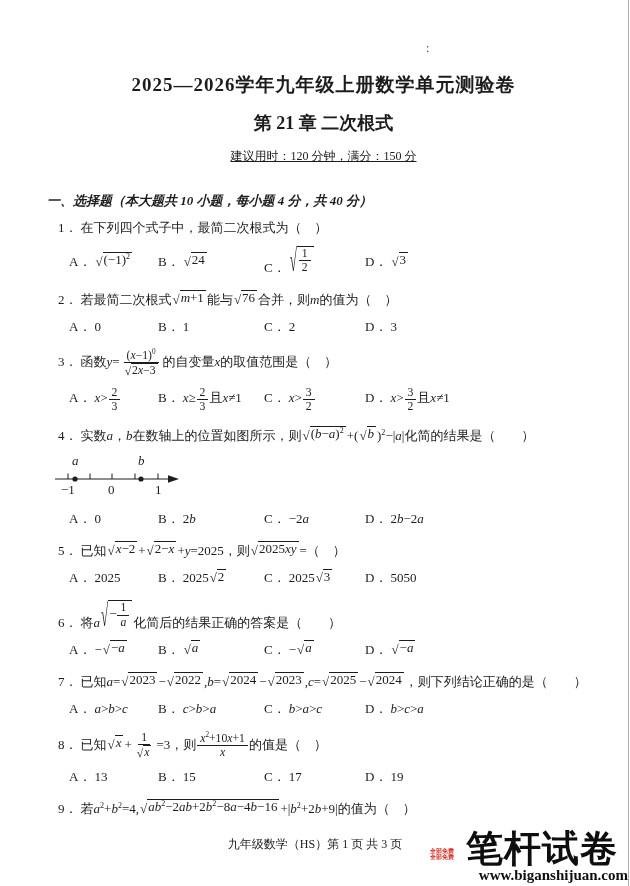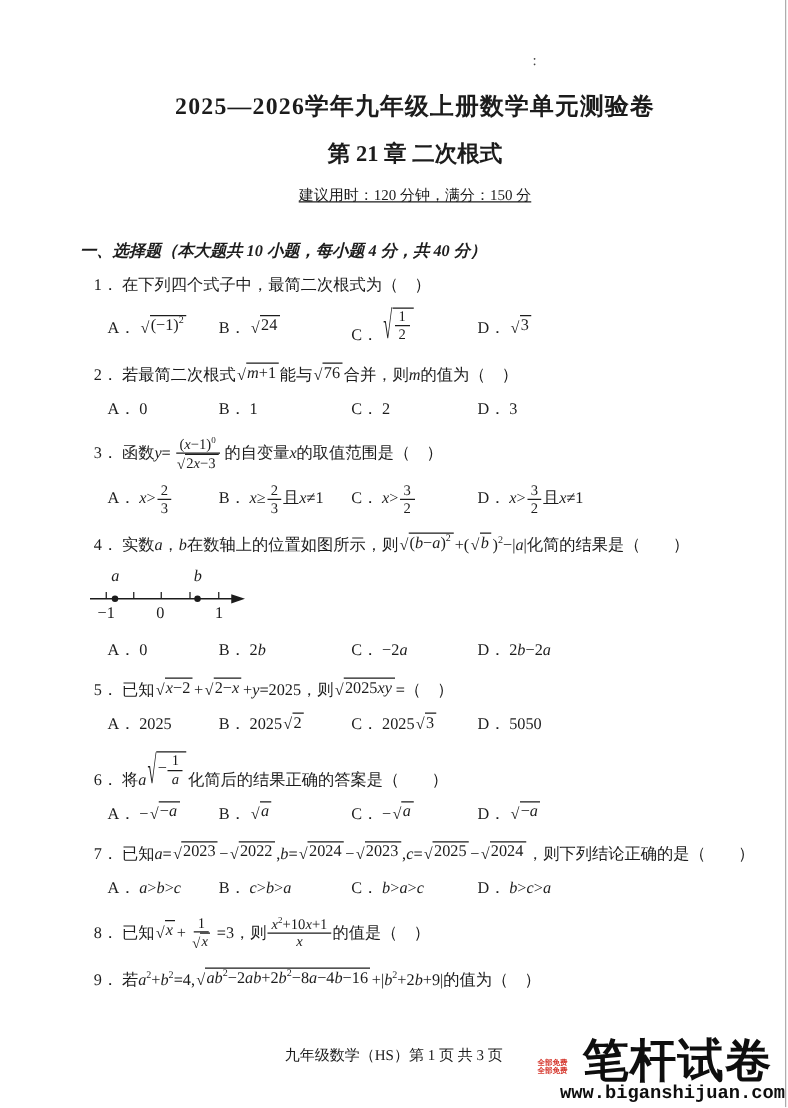--- a/index.html
+++ b/index.html
@@ -1,20 +1,20 @@
 <!DOCTYPE html>
 <html><head>
 <meta charset="utf-8">
 <style>
   html,body{margin:0;padding:0;background:#fff;}
   .page{position:relative;width:630px;height:886px;background:#fff;overflow:hidden;
         font-family:"Liberation Serif",serif;color:#1c1c1c;}
   .right-border{position:absolute;top:0;right:1px;width:1px;height:100%;background:#adadad;}
   .header-colon{position:absolute;left:426px;top:41px;font-size:12px;color:#444;}
-  .content{position:absolute;left:64px;right:30px;top:72px;}
+  .content{position:absolute;left:47px;right:30px;top:72px;}
   .paper-title{font-size:19px;font-weight:bold;text-align:center;margin:0 0 13px 0;letter-spacing:1px;}
   .paper-subtitle{font-size:18px;font-weight:bold;text-align:center;margin:12px 0 13px 0;}
   .paper-meta{font-size:12px;text-align:center;margin:0 0 27px 0;text-decoration:underline;}
   .section-heading{font-size:13px;font-weight:bold;margin:0 0 9px 0;font-style:italic;}
   .question{margin-bottom:13px;}
   .stem{font-size:13px;line-height:1.45;padding-left:11px;white-space:nowrap;}
   .qnum{margin-right:3px;}
   .opts{display:grid;grid-template-columns:89px 106px 101px auto;align-items:center;
         margin-left:22px;margin-top:8px;font-size:13px;}
   .opt{white-space:nowrap;}
@@ -37,21 +37,21 @@
   .numberline .pt-label{font-style:italic;}
   
   .footer{position:absolute;left:0;bottom:33px;width:100%;display:flex;justify-content:center;
           font-size:12px;}
   .wm{position:absolute;right:2px;bottom:3px;text-align:right;}
   .wm-top{display:flex;align-items:flex-end;justify-content:flex-end;}
   .wm-free{font-family:"Liberation Sans",sans-serif;font-size:6px;line-height:6px;
            font-weight:bold;margin:0 1px 7px 0;}
   .wm-brand{font-family:"Liberation Sans",sans-serif;font-weight:bold;font-size:37px;
             line-height:0.95;color:#0e0e0e;letter-spacing:1px;margin-right:10px;margin-left:11px;}
-  .wm-url{font-family:Liberation Mono, monospace;font-weight:bold;font-size:15px;
+  .wm-url{font-family:Liberation Serif, serif;font-weight:bold;font-size:15px;
           line-height:1.1;color:#0e0e0e;letter-spacing:0;}
 </style>
 </head>
 <body>
 
 <div class="page">
   <div class="right-border"></div>
   <div class="header-colon">:</div>
 
   <div class="content">
@@ -277,20 +277,26 @@
                 <span class="den"><span class="sqrt">
                     <span class="sqrt-sign">√</span>
                     <span class="sqrt-rad"><i>x</i></span>
                   </span></span>
               </span>=3，则<span class="frac">
                 <span class="num"><i>x</i><sup>2</sup>+10<i>x</i>+1</span>
                 <span class="den"><i>x</i></span>
               </span>的值是（　）</span>
     </div>
 
+    <div class="opts">
+      <span class="opt"><span class="opt-label">A．</span><span class="opt-value">13</span></span>
+      <span class="opt"><span class="opt-label">B．</span><span class="opt-value">15</span></span>
+      <span class="opt"><span class="opt-label">C．</span><span class="opt-value">17</span></span>
+      <span class="opt"><span class="opt-label">D．</span><span class="opt-value">19</span></span>
+    </div>
   </div>
 
   <div class="question">
     <div class="stem">
       <span class="qnum">9．</span><span>若<i>a</i><sup>2</sup>+<i>b</i><sup>2</sup>=4,<span class="sqrt">
                 <span class="sqrt-sign">√</span>
                 <span class="sqrt-rad"><i>ab</i><sup>2</sup>−2<i>ab</i>+2<i>b</i><sup>2</sup>−8<i>a</i>−4<i>b</i>−16</span>
               </span>+|<i>b</i><sup>2</sup>+2<i>b</i>+9|的值为（　）</span>
     </div>
 

